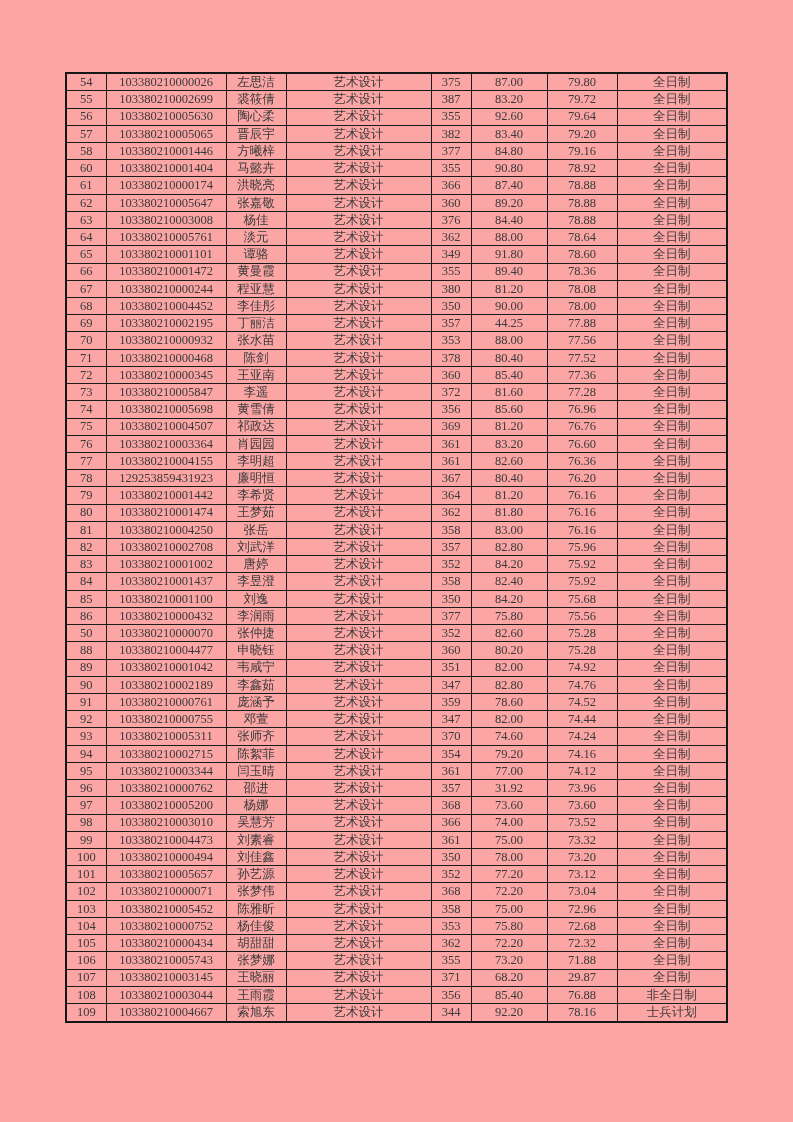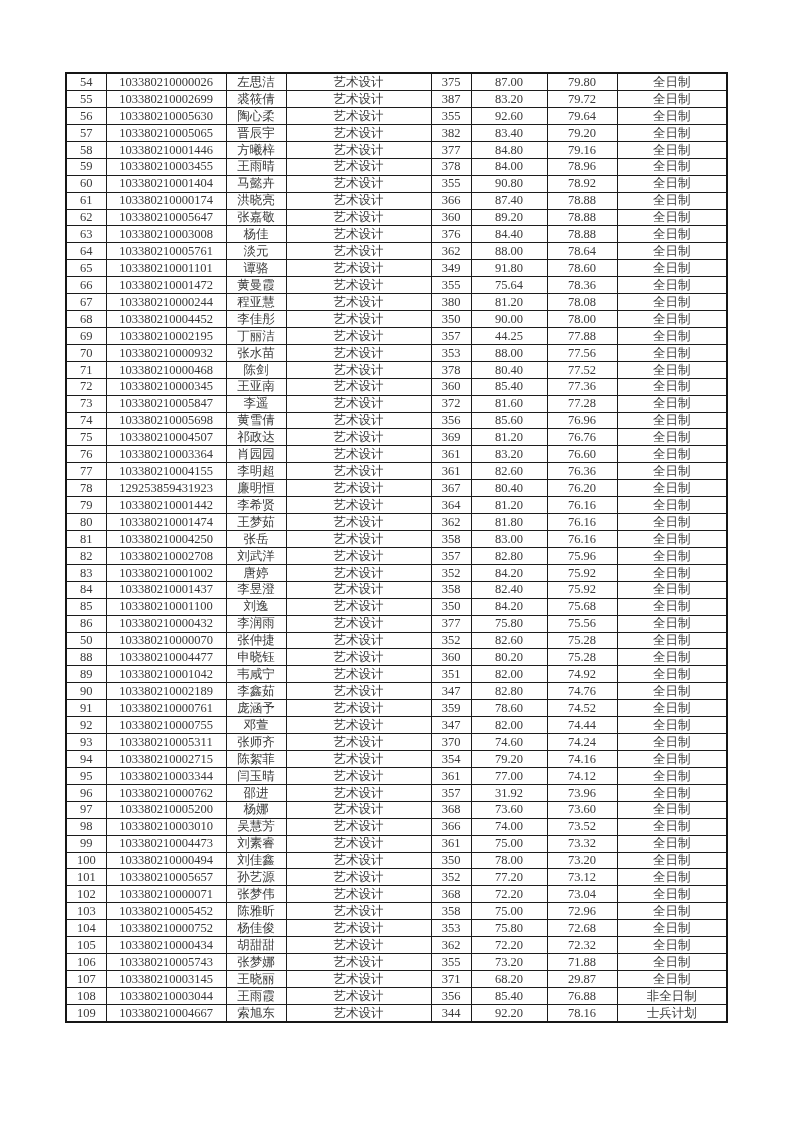--- a/index.html
+++ b/index.html
@@ -5,21 +5,21 @@
   html, body {
     margin: 0;
     padding: 0;
     background: #e8e8e8;
   }
   .page {
     position: relative;
     width: 793px;
     height: 1122px;
     margin: 0 auto;
-    background: #ffffff;
+    background: #fca5a5;
     overflow: hidden;
     font-family: "Liberation Serif", "DejaVu Serif", serif;
   }
   table.score-table {
     position: absolute;
     left: 65px;
     top: 72px;
     width: 661px;
     height: 951px;
     border-collapse: collapse;
@@ -106,30 +106,20 @@
           <td>58</td>
           <td>103380210001446</td>
           <td>方曦梓</td>
           <td>艺术设计</td>
           <td>377</td>
           <td>84.80</td>
           <td>79.16</td>
           <td>全日制</td>
         </tr>
         <tr>
-          <td>59</td>
-          <td>103380210003455</td>
-          <td>王雨晴</td>
-          <td>艺术设计</td>
-          <td>378</td>
-          <td>84.00</td>
-          <td>78.96</td>
-          <td>全日制</td>
-        </tr>
-        <tr>
           <td>60</td>
           <td>103380210001404</td>
           <td>马懿卉</td>
           <td>艺术设计</td>
           <td>355</td>
           <td>90.80</td>
           <td>78.92</td>
           <td>全日制</td>
         </tr>
         <tr>
@@ -181,21 +171,21 @@
           <td>91.80</td>
           <td>78.60</td>
           <td>全日制</td>
         </tr>
         <tr>
           <td>66</td>
           <td>103380210001472</td>
           <td>黄曼霞</td>
           <td>艺术设计</td>
           <td>355</td>
-          <td>75.64</td>
+          <td>89.40</td>
           <td>78.36</td>
           <td>全日制</td>
         </tr>
         <tr>
           <td>67</td>
           <td>103380210000244</td>
           <td>程亚慧</td>
           <td>艺术设计</td>
           <td>380</td>
           <td>81.20</td>

